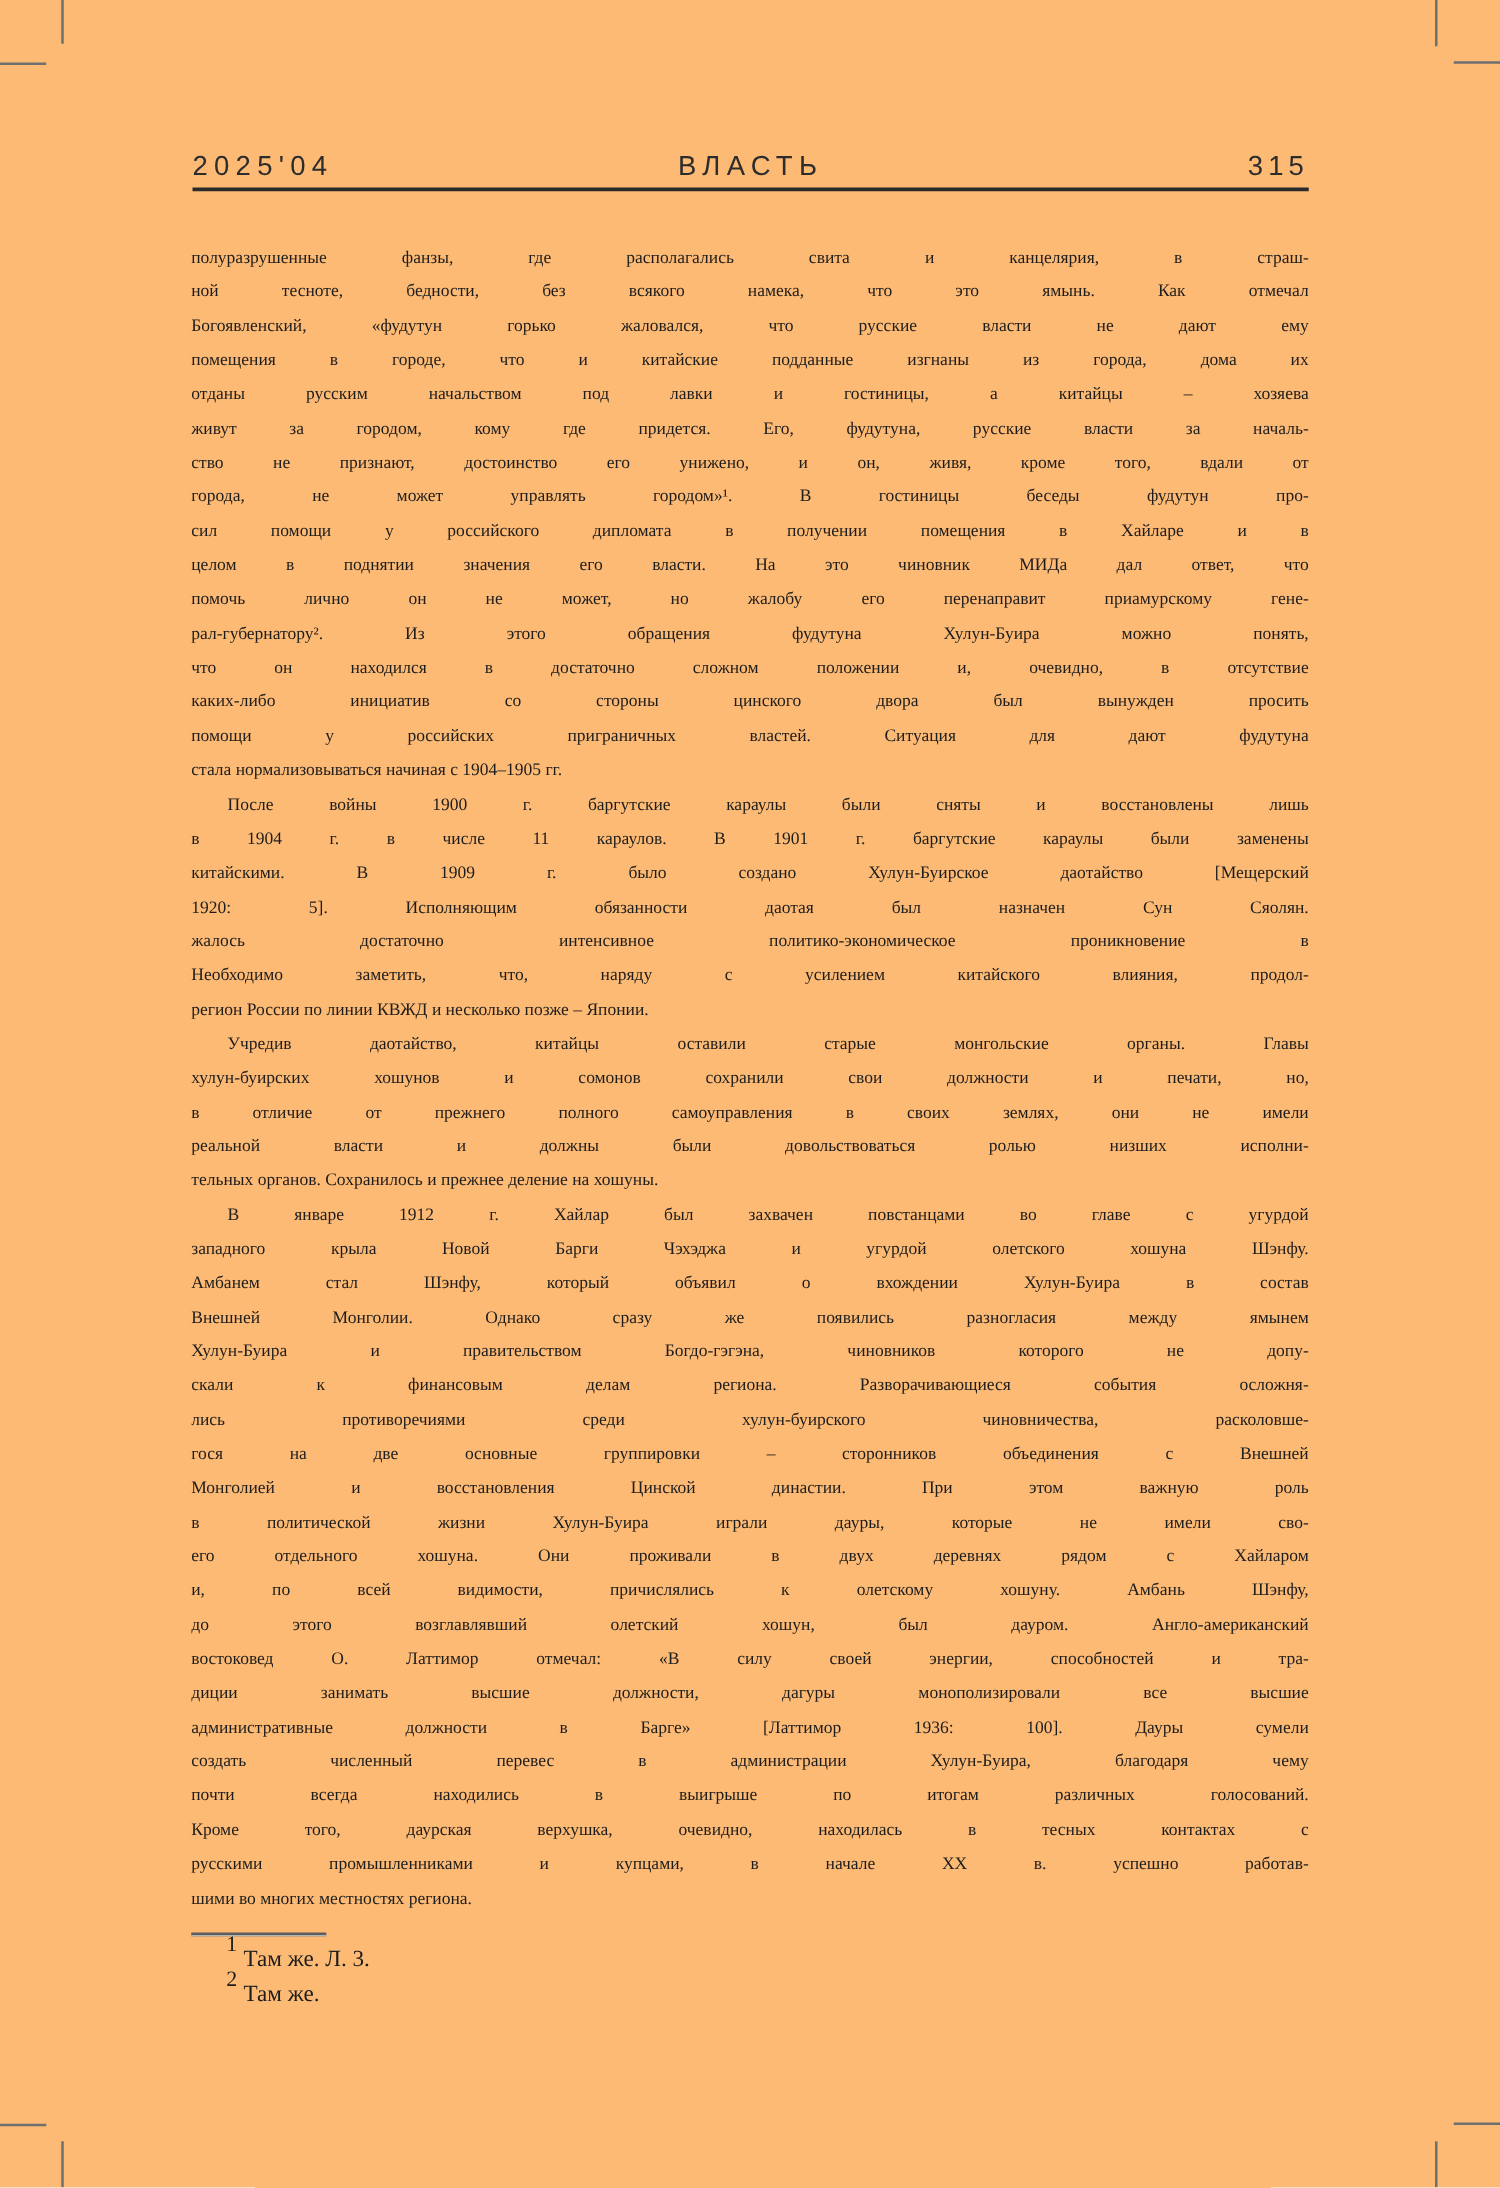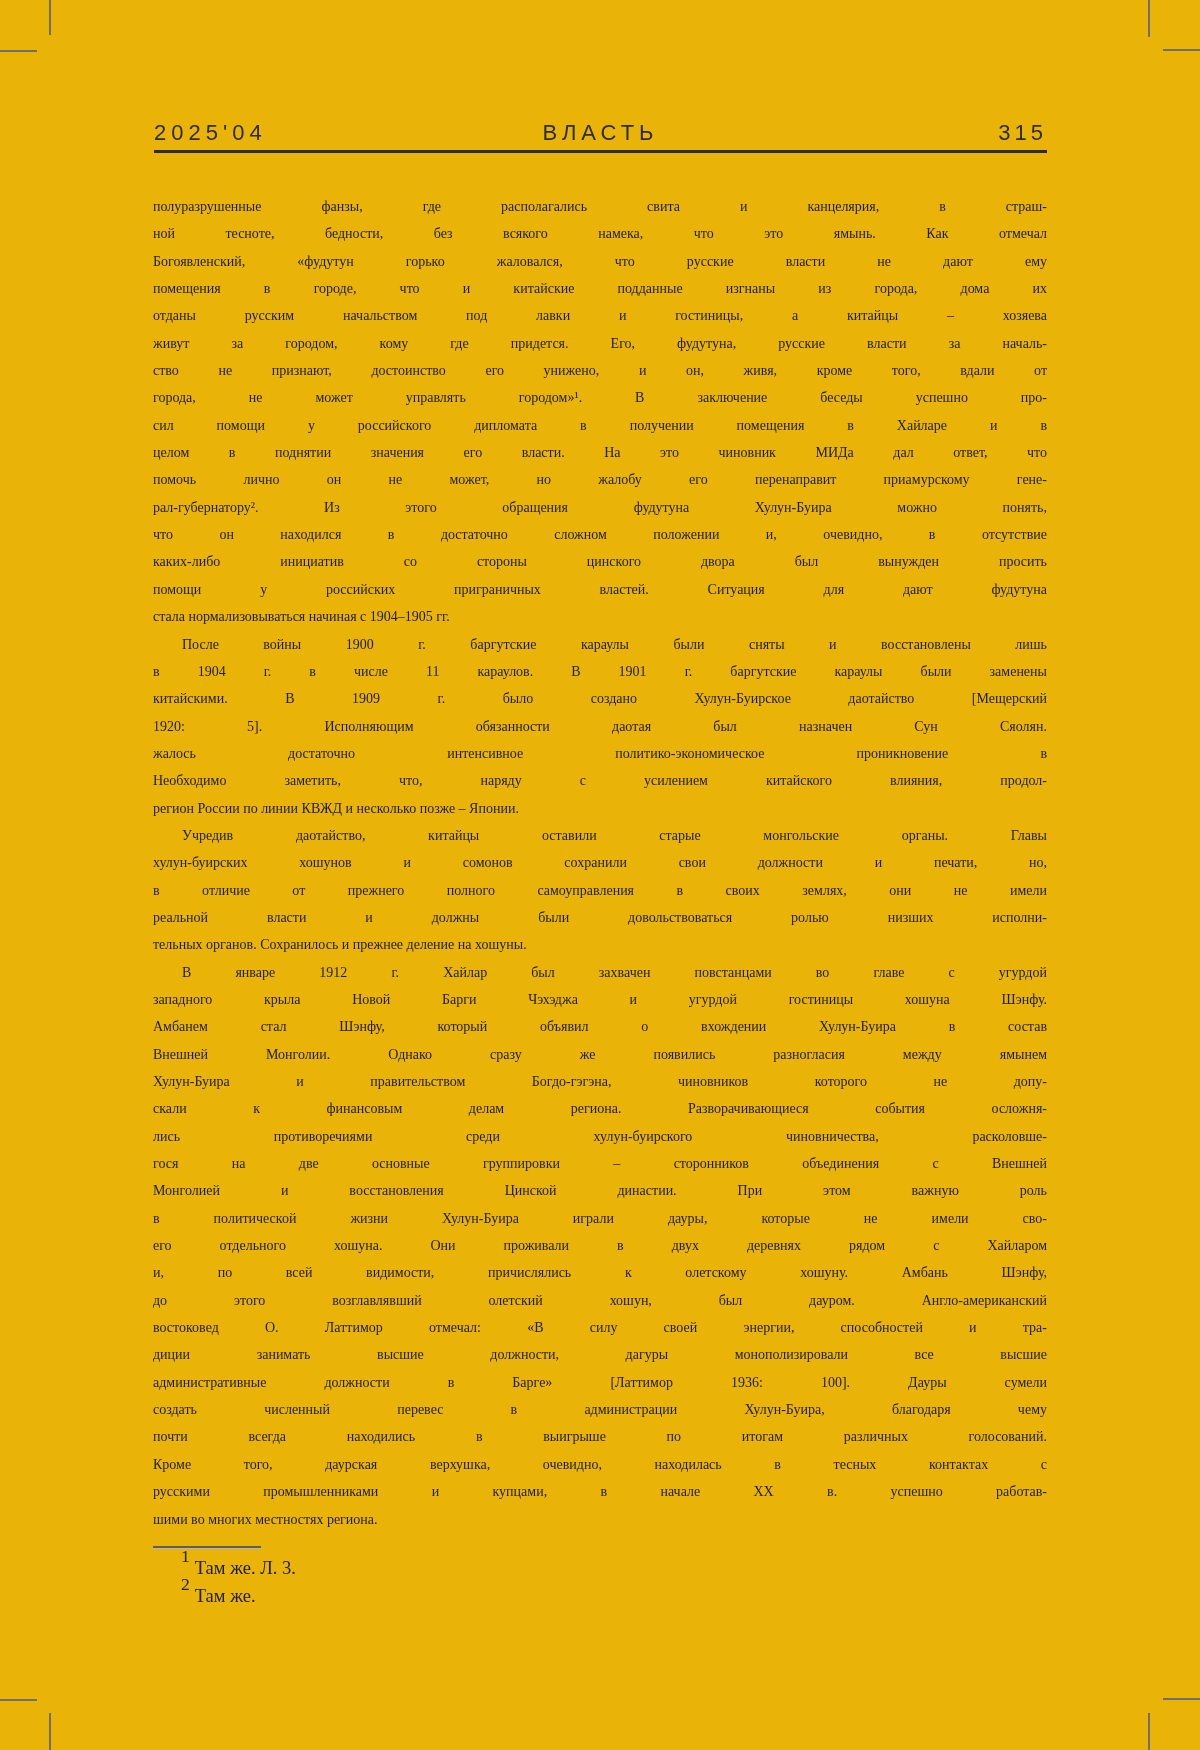--- a/index.html
+++ b/index.html
@@ -1,17 +1,17 @@
 <!DOCTYPE html>
 <html><head>
 <meta charset="utf-8">
 <style>
   html,body { margin:0; padding:0; background:#ffffff; }
   .page {
-    position:relative; width:1200px; height:1750px; background:#eab308;
+    position:relative; width:1200px; height:1750px; background:#fdba74;
     font-family:"Liberation Serif", serif; overflow:hidden;
   }
   
   .crop { position:absolute; background:#6f6f6f; }
   
   .header {
     position:absolute; left:154px; top:120px; width:893px; height:28px;
     font-family:"Liberation Sans", sans-serif; font-size:22px;
     letter-spacing:5px; color:#2c2c2c; font-weight:500;
   }
@@ -66,21 +66,21 @@
   <div class="header-rule"></div>
 
   <div class="textcol">
     <div class="bl">полуразрушенные фанзы, где располагались свита и канцелярия, в страш-</div>
     <div class="bl">ной тесноте, бедности, без всякого намека, что это ямынь. Как отмечал</div>
     <div class="bl">Богоявленский, «фудутун горько жаловался, что русские власти не дают ему</div>
     <div class="bl">помещения в городе, что и китайские подданные изгнаны из города, дома их</div>
     <div class="bl">отданы русским начальством под лавки и гостиницы, а китайцы – хозяева</div>
     <div class="bl">живут за городом, кому где придется. Его, фудутуна, русские власти за началь-</div>
     <div class="bl">ство не признают, достоинство его унижено, и он, живя, кроме того, вдали от</div>
-    <div class="bl">города, не может управлять городом»¹. В заключение беседы успешно про-</div>
+    <div class="bl">города, не может управлять городом»¹. В гостиницы беседы фудутун про-</div>
     <div class="bl">сил помощи у российского дипломата в получении помещения в Хайларе и в</div>
     <div class="bl">целом в поднятии значения его власти. На это чиновник МИДа дал ответ, что</div>
     <div class="bl">помочь лично он не может, но жалобу его перенаправит приамурскому гене-</div>
     <div class="bl">рал-губернатору². Из этого обращения фудутуна Хулун-Буира можно понять,</div>
     <div class="bl">что он находился в достаточно сложном положении и, очевидно, в отсутствие</div>
     <div class="bl">каких-либо инициатив со стороны цинского двора был вынужден просить</div>
     <div class="bl">помощи у российских приграничных властей. Ситуация для дают фудутуна</div>
     <div class="bl plast">стала нормализовываться начиная с 1904–1905 гг.</div>
     <div class="bl first">После войны 1900 г. баргутские караулы были сняты и восстановлены лишь</div>
     <div class="bl">в 1904 г. в числе 11 караулов. В 1901 г. баргутские караулы были заменены</div>
@@ -88,21 +88,21 @@
     <div class="bl">1920: 5]. Исполняющим обязанности даотая был назначен Сун Сяолян.</div>
     <div class="bl">жалось достаточно интенсивное политико-экономическое проникновение в</div>
     <div class="bl">Необходимо заметить, что, наряду с усилением китайского влияния, продол-</div>
     <div class="bl plast">регион России по линии КВЖД и несколько позже – Японии.</div>
     <div class="bl first">Учредив даотайство, китайцы оставили старые монгольские органы. Главы</div>
     <div class="bl">хулун-буирских хошунов и сомонов сохранили свои должности и печати, но,</div>
     <div class="bl">в отличие от прежнего полного самоуправления в своих землях, они не имели</div>
     <div class="bl">реальной власти и должны были довольствоваться ролью низших исполни-</div>
     <div class="bl plast">тельных органов. Сохранилось и прежнее деление на хошуны.</div>
     <div class="bl first">В январе 1912 г. Хайлар был захвачен повстанцами во главе с угурдой</div>
-    <div class="bl">западного крыла Новой Барги Чэхэджа и угурдой гостиницы хошуна Шэнфу.</div>
+    <div class="bl">западного крыла Новой Барги Чэхэджа и угурдой олетского хошуна Шэнфу.</div>
     <div class="bl">Амбанем стал Шэнфу, который объявил о вхождении Хулун-Буира в состав</div>
     <div class="bl">Внешней Монголии. Однако сразу же появились разногласия между ямынем</div>
     <div class="bl">Хулун-Буира и правительством Богдо-гэгэна, чиновников которого не допу-</div>
     <div class="bl">скали к финансовым делам региона. Разворачивающиеся события осложня-</div>
     <div class="bl">лись противоречиями среди хулун-буирского чиновничества, расколовше-</div>
     <div class="bl">гося на две основные группировки – сторонников объединения с Внешней</div>
     <div class="bl">Монголией и восстановления Цинской династии. При этом важную роль</div>
     <div class="bl">в политической жизни Хулун-Буира играли дауры, которые не имели сво-</div>
     <div class="bl">его отдельного хошуна. Они проживали в двух деревнях рядом с Хайларом</div>
     <div class="bl">и, по всей видимости, причислялись к олетскому хошуну. Амбань Шэнфу,</div>

